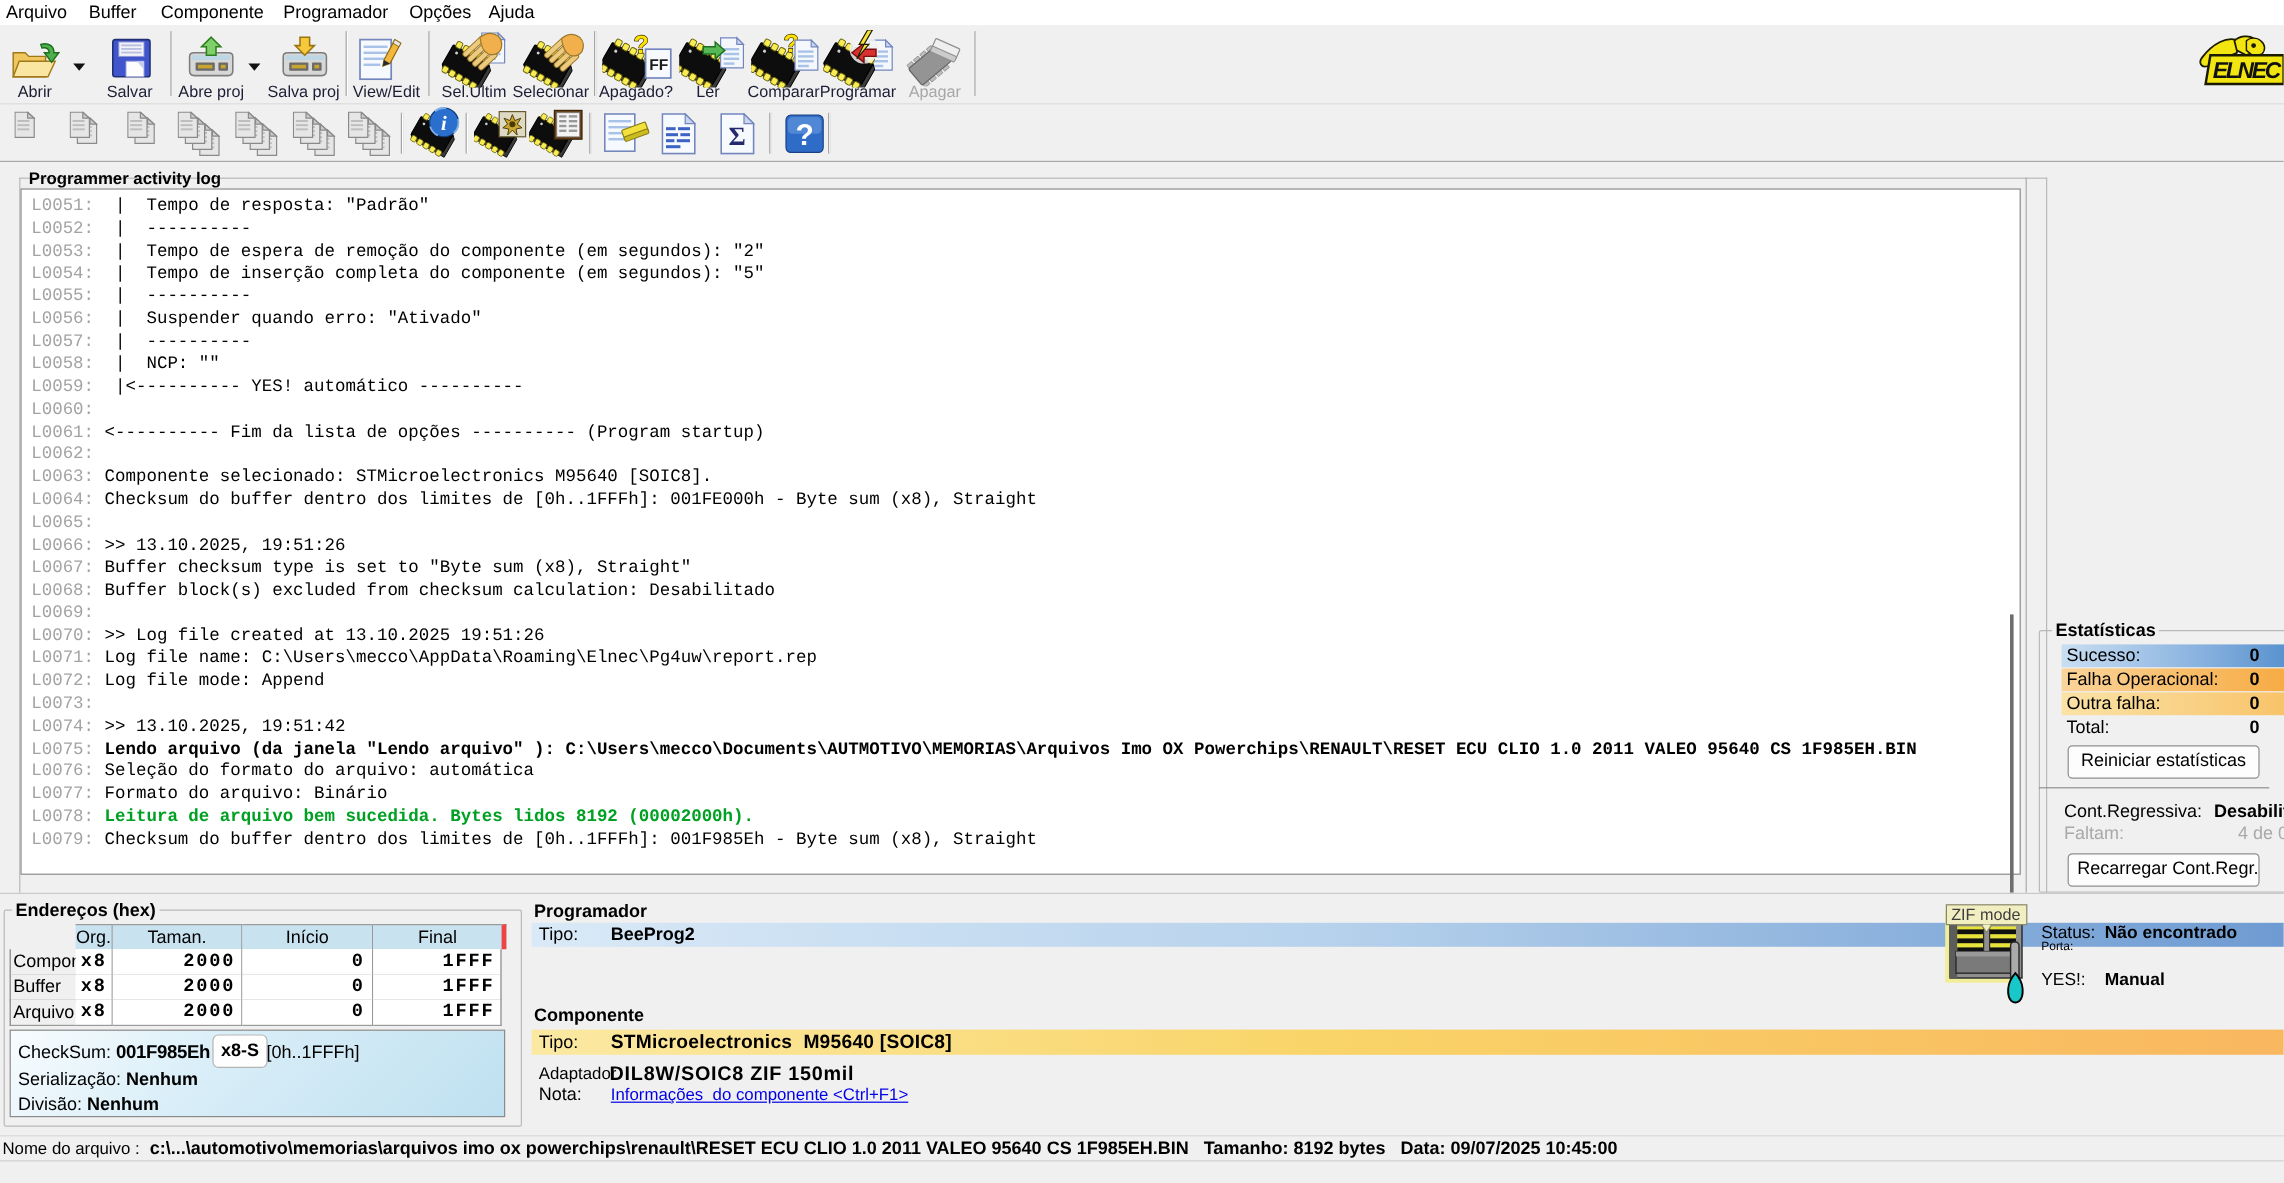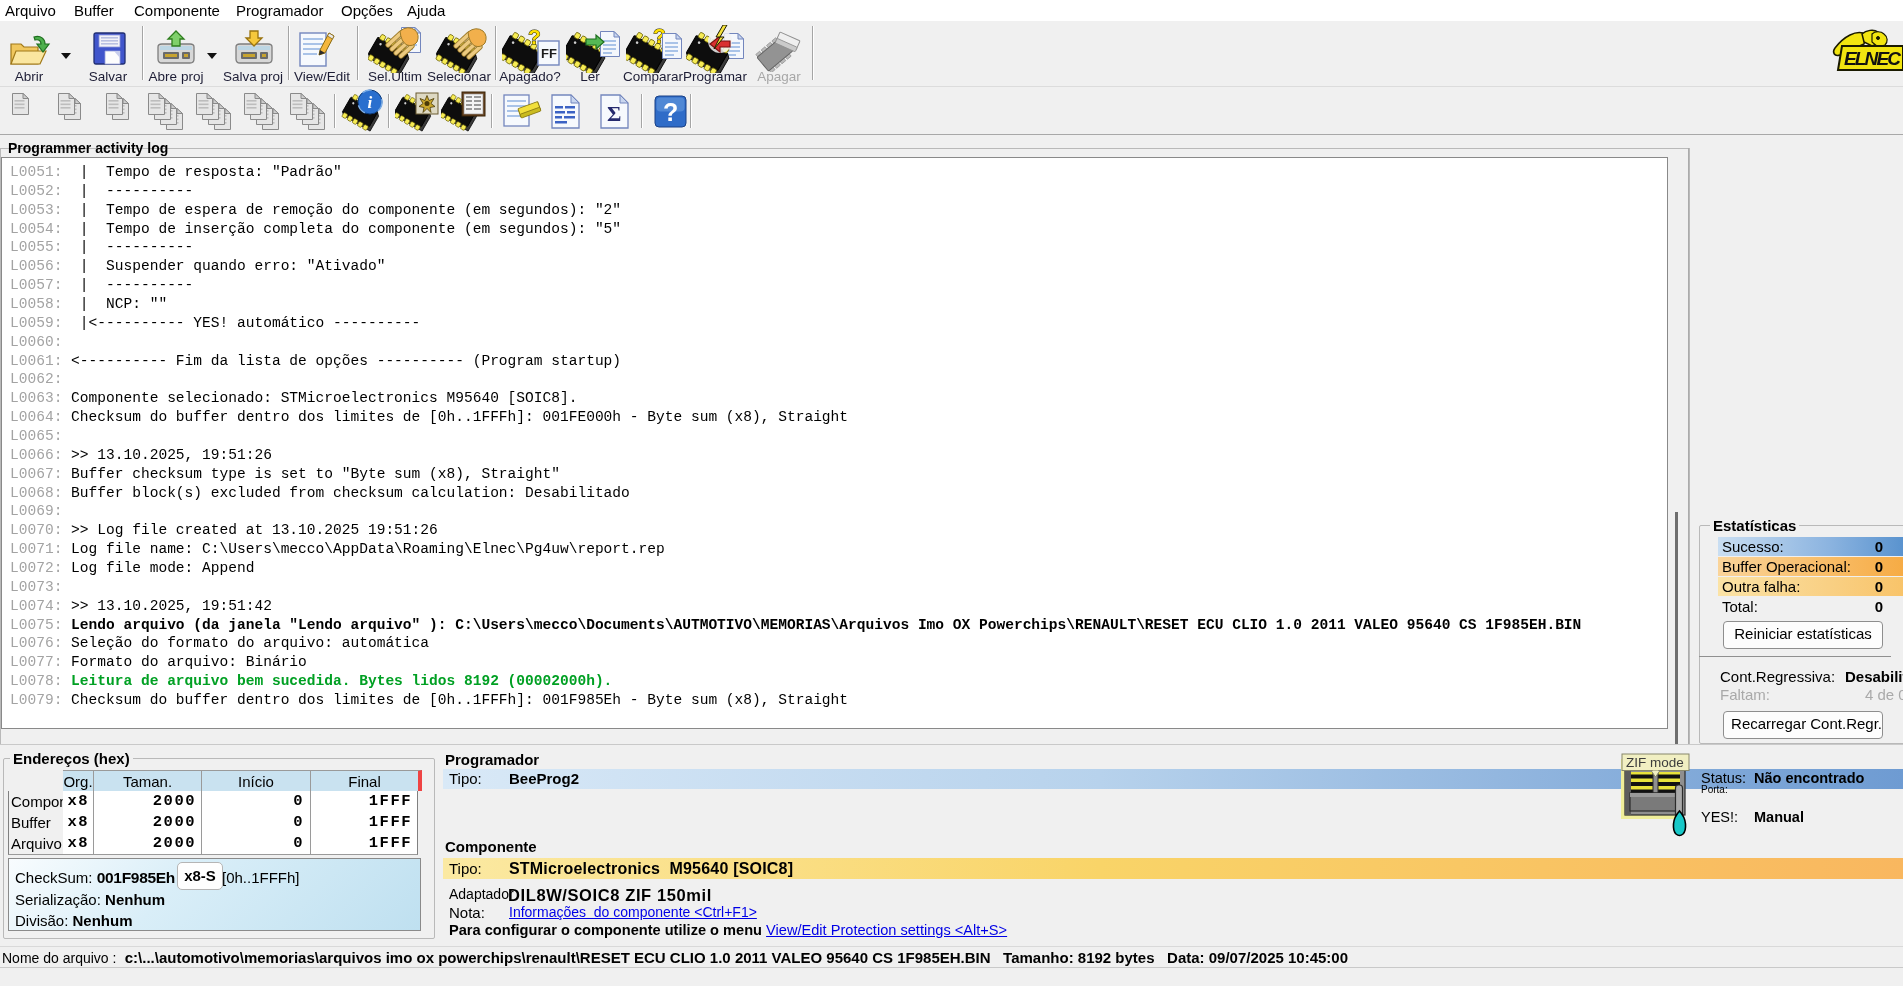--- a/index.html
+++ b/index.html
@@ -10,21 +10,21 @@
 
 #menubar{position:absolute;left:0;top:0;width:1903px;height:21px;background:#ffffff;font-size:15px;color:#000;}
 #menubar span{position:absolute;top:2px;}
 
 #tbband{position:absolute;left:0;top:21px;width:1903px;height:113px;background:#f0f0f0;border-bottom:1px solid #a8a8a8;}
 .vsep1{position:absolute;top:5px;height:54px;width:1px;background:#a5a5a5;border-right:1px solid #fff;}
 .vsep2{position:absolute;top:7px;height:34px;width:1px;background:#a5a5a5;border-right:1px solid #fff;}
 .cap{position:absolute;top:48px;width:90px;text-align:center;font-size:13.5px;color:#1d1d35;}
 .capg{color:#a7a7a7;}
 
-#logpanel{position:absolute;left:0;top:136px;width:1689px;height:608px;background:#f0f0f0;}
+#logpanel{position:absolute;left:16px;top:136px;width:1689px;height:608px;background:#f0f0f0;}
 #logtitle{position:absolute;left:8px;top:4px;font-size:14px;font-weight:bold;color:#000;}
 #logbordertop{position:absolute;left:0px;top:12px;width:1688px;height:595px;border:1px solid #b9b9b9;border-bottom:none;}
 #logwhite{position:absolute;left:1px;top:21px;width:1665px;height:570px;background:#fff;border:1px solid #898989;overflow:hidden;}
 #loglines{position:absolute;left:8px;top:5px;font-family:"Liberation Mono",monospace;font-size:14.55px;line-height:18.87px;color:#000;}
 #loglines div{white-space:pre;height:18.87px;}
 #loglines .lab{color:#a3a3a3;}
 #loglines .grn{color:#00a023;font-weight:bold;}
 #scrollthumb{position:absolute;left:1675px;top:512px;width:3px;height:232px;background:#6e6e6e;}
 #rvline{position:absolute;left:1688px;top:148px;width:1px;height:596px;background:#ababab;}
 
@@ -389,21 +389,21 @@
 <div id="rvline"></div>
 
 <div id="stats">
   <div id="statbox"></div>
   <div id="stattitle">Estatísticas</div>
   <div class="strow" style="top:27px;background:linear-gradient(90deg,#c9def2 0%,#8cb4e0 55%,#4f8ccb 100%);">
         <span class="lb">Sucesso:</span>
         <span class="vl">0</span>
       </div>
   <div class="strow" style="top:47px;background:linear-gradient(90deg,#fad49a 0%,#f8bc66 55%,#f6a83e 100%);">
-        <span class="lb">Buffer Operacional:</span>
+        <span class="lb">Falha Operacional:</span>
         <span class="vl">0</span>
       </div>
   <div class="strow" style="top:66.5px;background:linear-gradient(90deg,#fbe3a6 0%,#f9d084 55%,#f8c164 100%);">
         <span class="lb">Outra falha:</span>
         <span class="vl">0</span>
       </div>
   <div class="strow" style="top:86.5px;">
         <span class="lb">Total:</span>
         <span class="vl">0</span>
       </div>
@@ -467,23 +467,20 @@
         <span class="mlab">Tipo:</span>
         <span class="mval" style="font-size:16px;letter-spacing:0.2px;">STMicroelectronics&nbsp;&nbsp;M95640 [SOIC8]</span>
       </div>
   <div class="mrow" style="top:140px;">
         <span class="mlab" style="font-size:14px;">Adaptador</span>
         <span class="mval" style="left:68px;font-size:16.5px;letter-spacing:0.6px;">DIL8W/SOIC8 ZIF 150mil</span>
       </div>
   <div class="mrow" style="top:158px;">
         <span class="mlab">Nota:</span>
         <span class="mval" style="font-weight:normal;font-size:14px;"><a class="lnk">Informações&nbsp; do componente &lt;Ctrl+F1&gt;</a></span>
-      </div>
-  <div class="mrow" style="top:176px;font-size:14.6px;">
-        <span class="mlab b" style="left:9px;">Para configurar o componente utilize o menu <a class="lnk" style="font-weight:normal;">View/Edit Protection settings &lt;Alt+S&gt;</a></span>
       </div>
 
   <div class="abs" style="left:1697px;top:25px;width:206px;height:19px;font-size:14.5px;">
         <span style="position:absolute;left:4px;">Status:</span>
         <span class="b" style="position:absolute;left:57px;">Não encontrado</span>
       </div>
   <div class="abs" style="left:1697px;top:39px;width:206px;height:19px;font-size:10px;">
         <span style="position:absolute;left:4px;">Porta:</span>
       </div>
   <div class="abs" style="left:1697px;top:64px;width:206px;height:19px;font-size:14.5px;">

